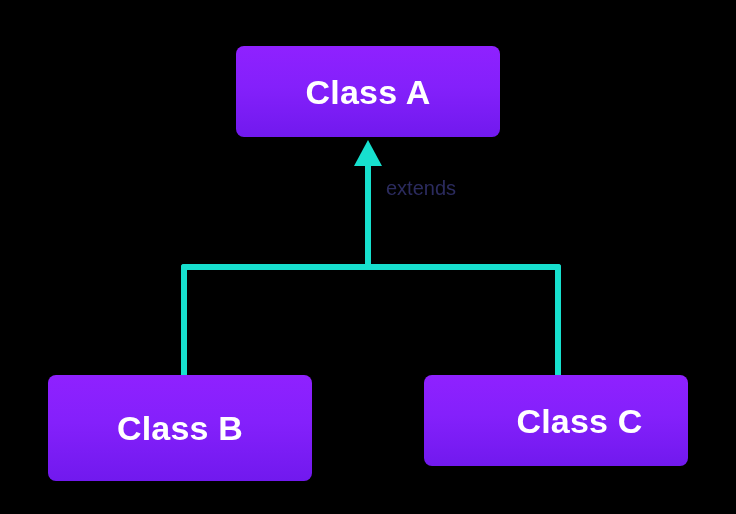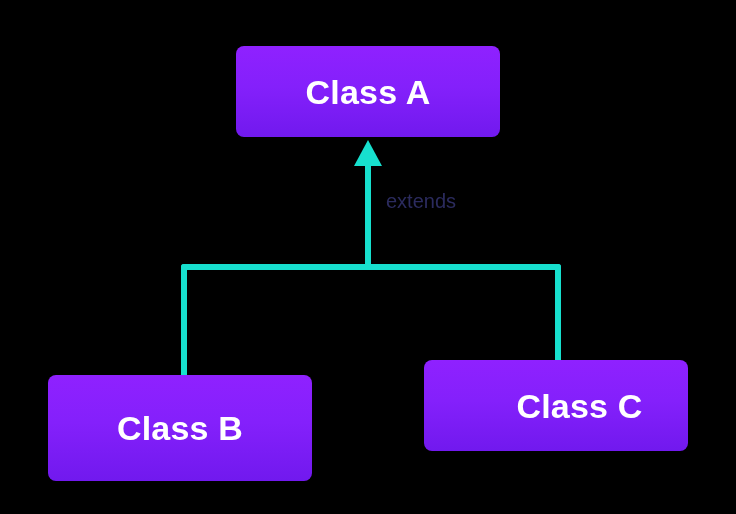--- a/index.html
+++ b/index.html
@@ -50,29 +50,29 @@
     height: 91px;
   }
   #box-class-b {
     left: 48px;
     top: 375px;
     width: 264px;
     height: 106px;
   }
   #box-class-c {
     left: 424px;
-    top: 360px;
+    top: 375px;
     width: 264px;
     height: 91px;
     padding-left: 47px;
   }
   .edge-label {
     position: absolute;
     left: 386px;
-    top: 191px;
+    top: 178px;
     color: #2B2B5E;
     font-size: 20px;
     font-weight: normal;
     line-height: 1;
     white-space: nowrap;
   }
 </style>
 </head>
 <body>
 

